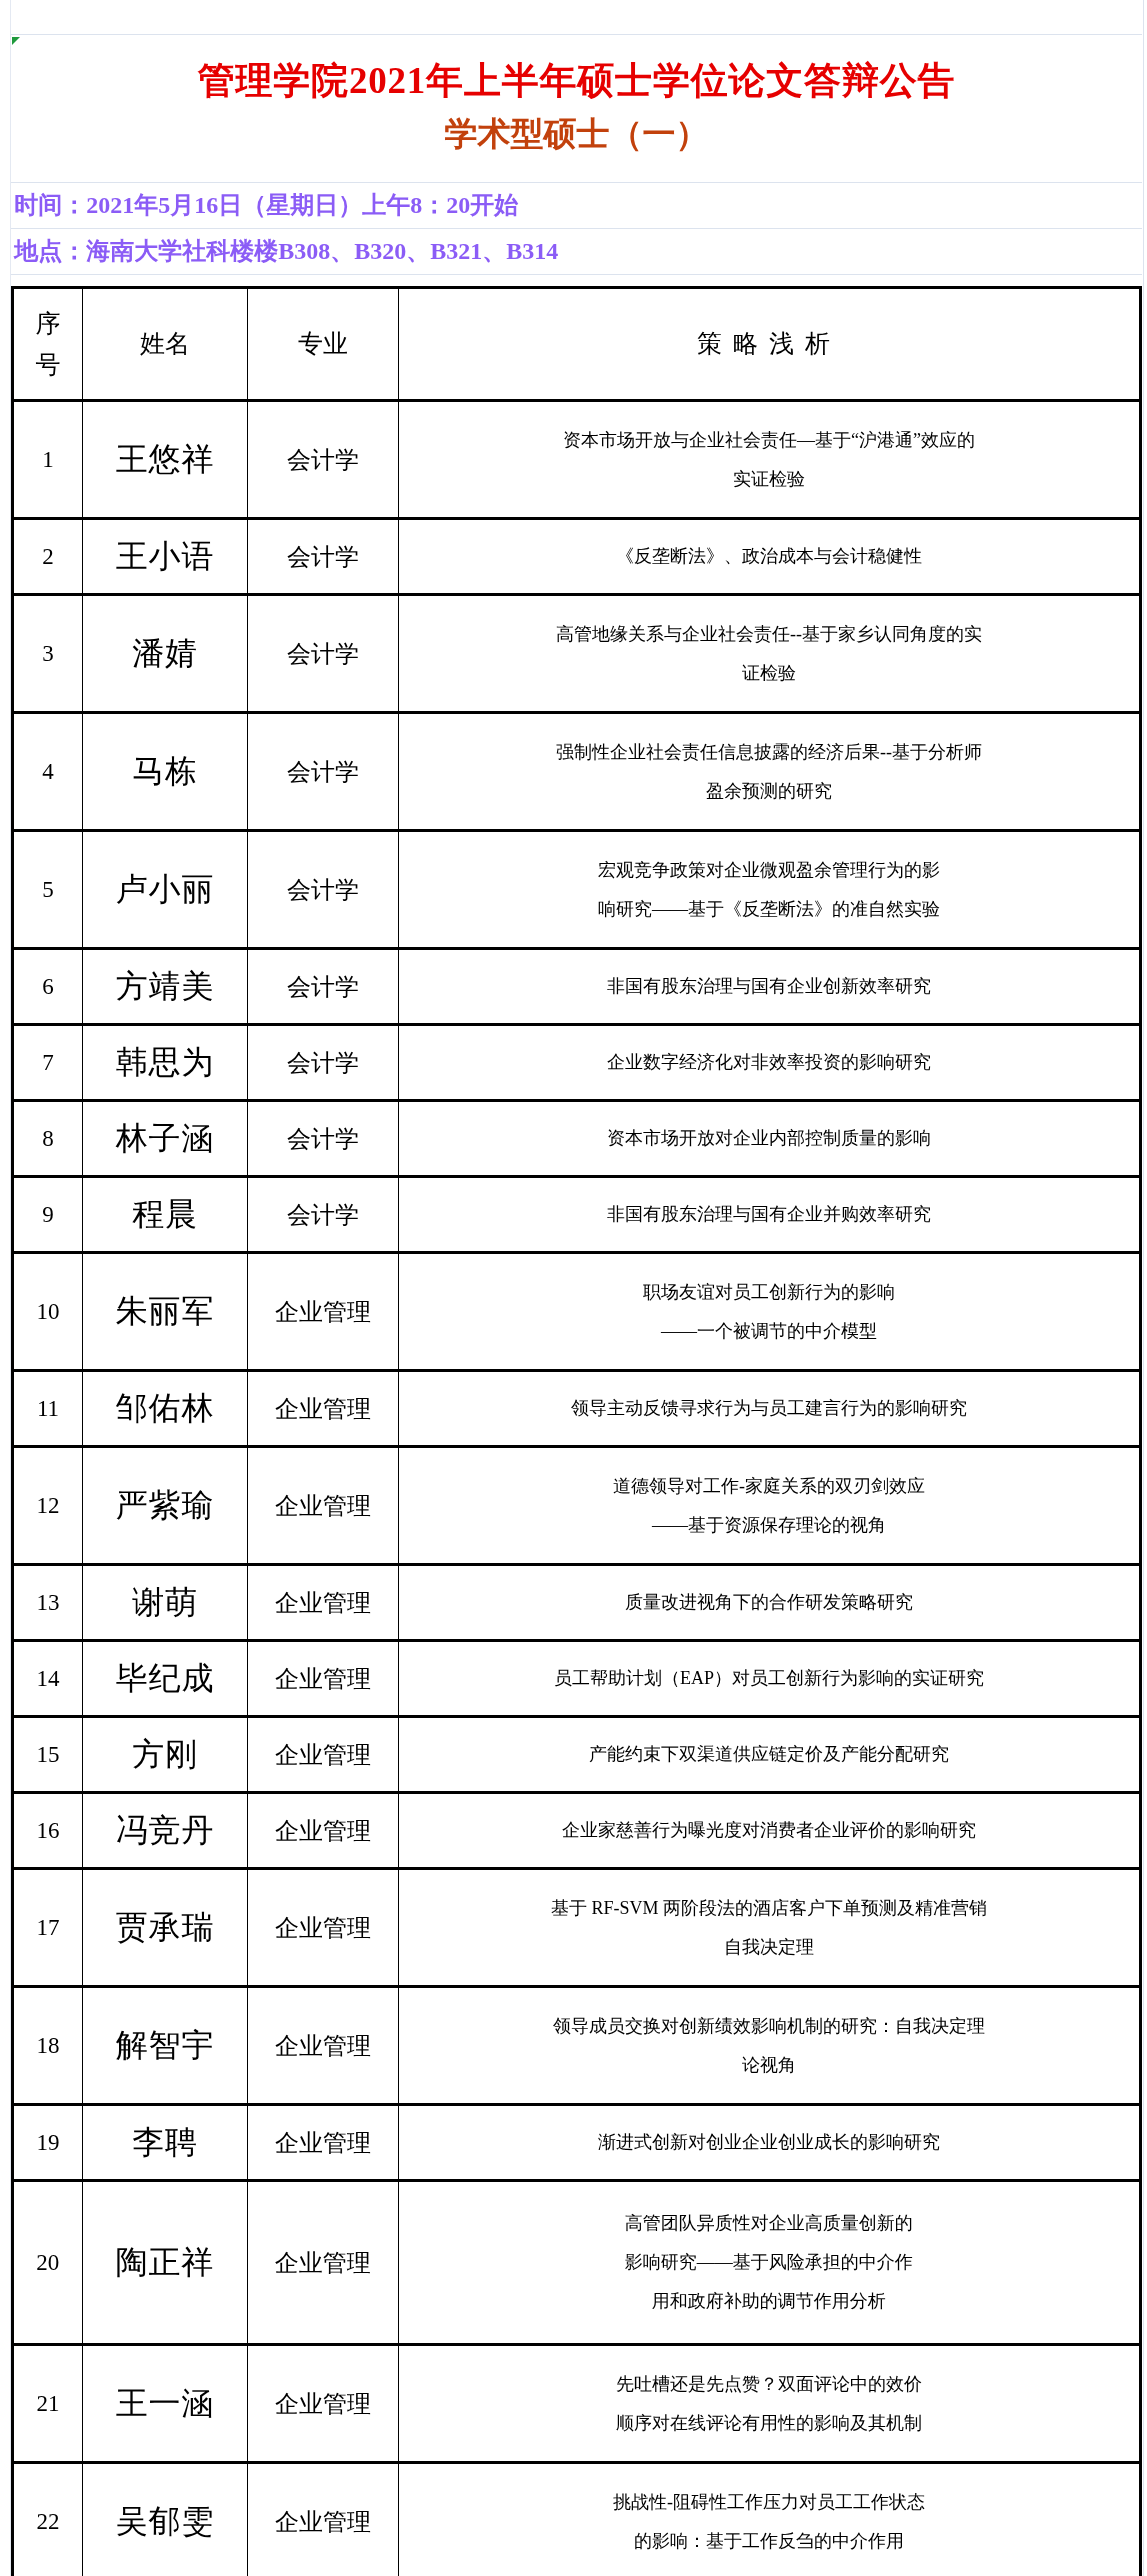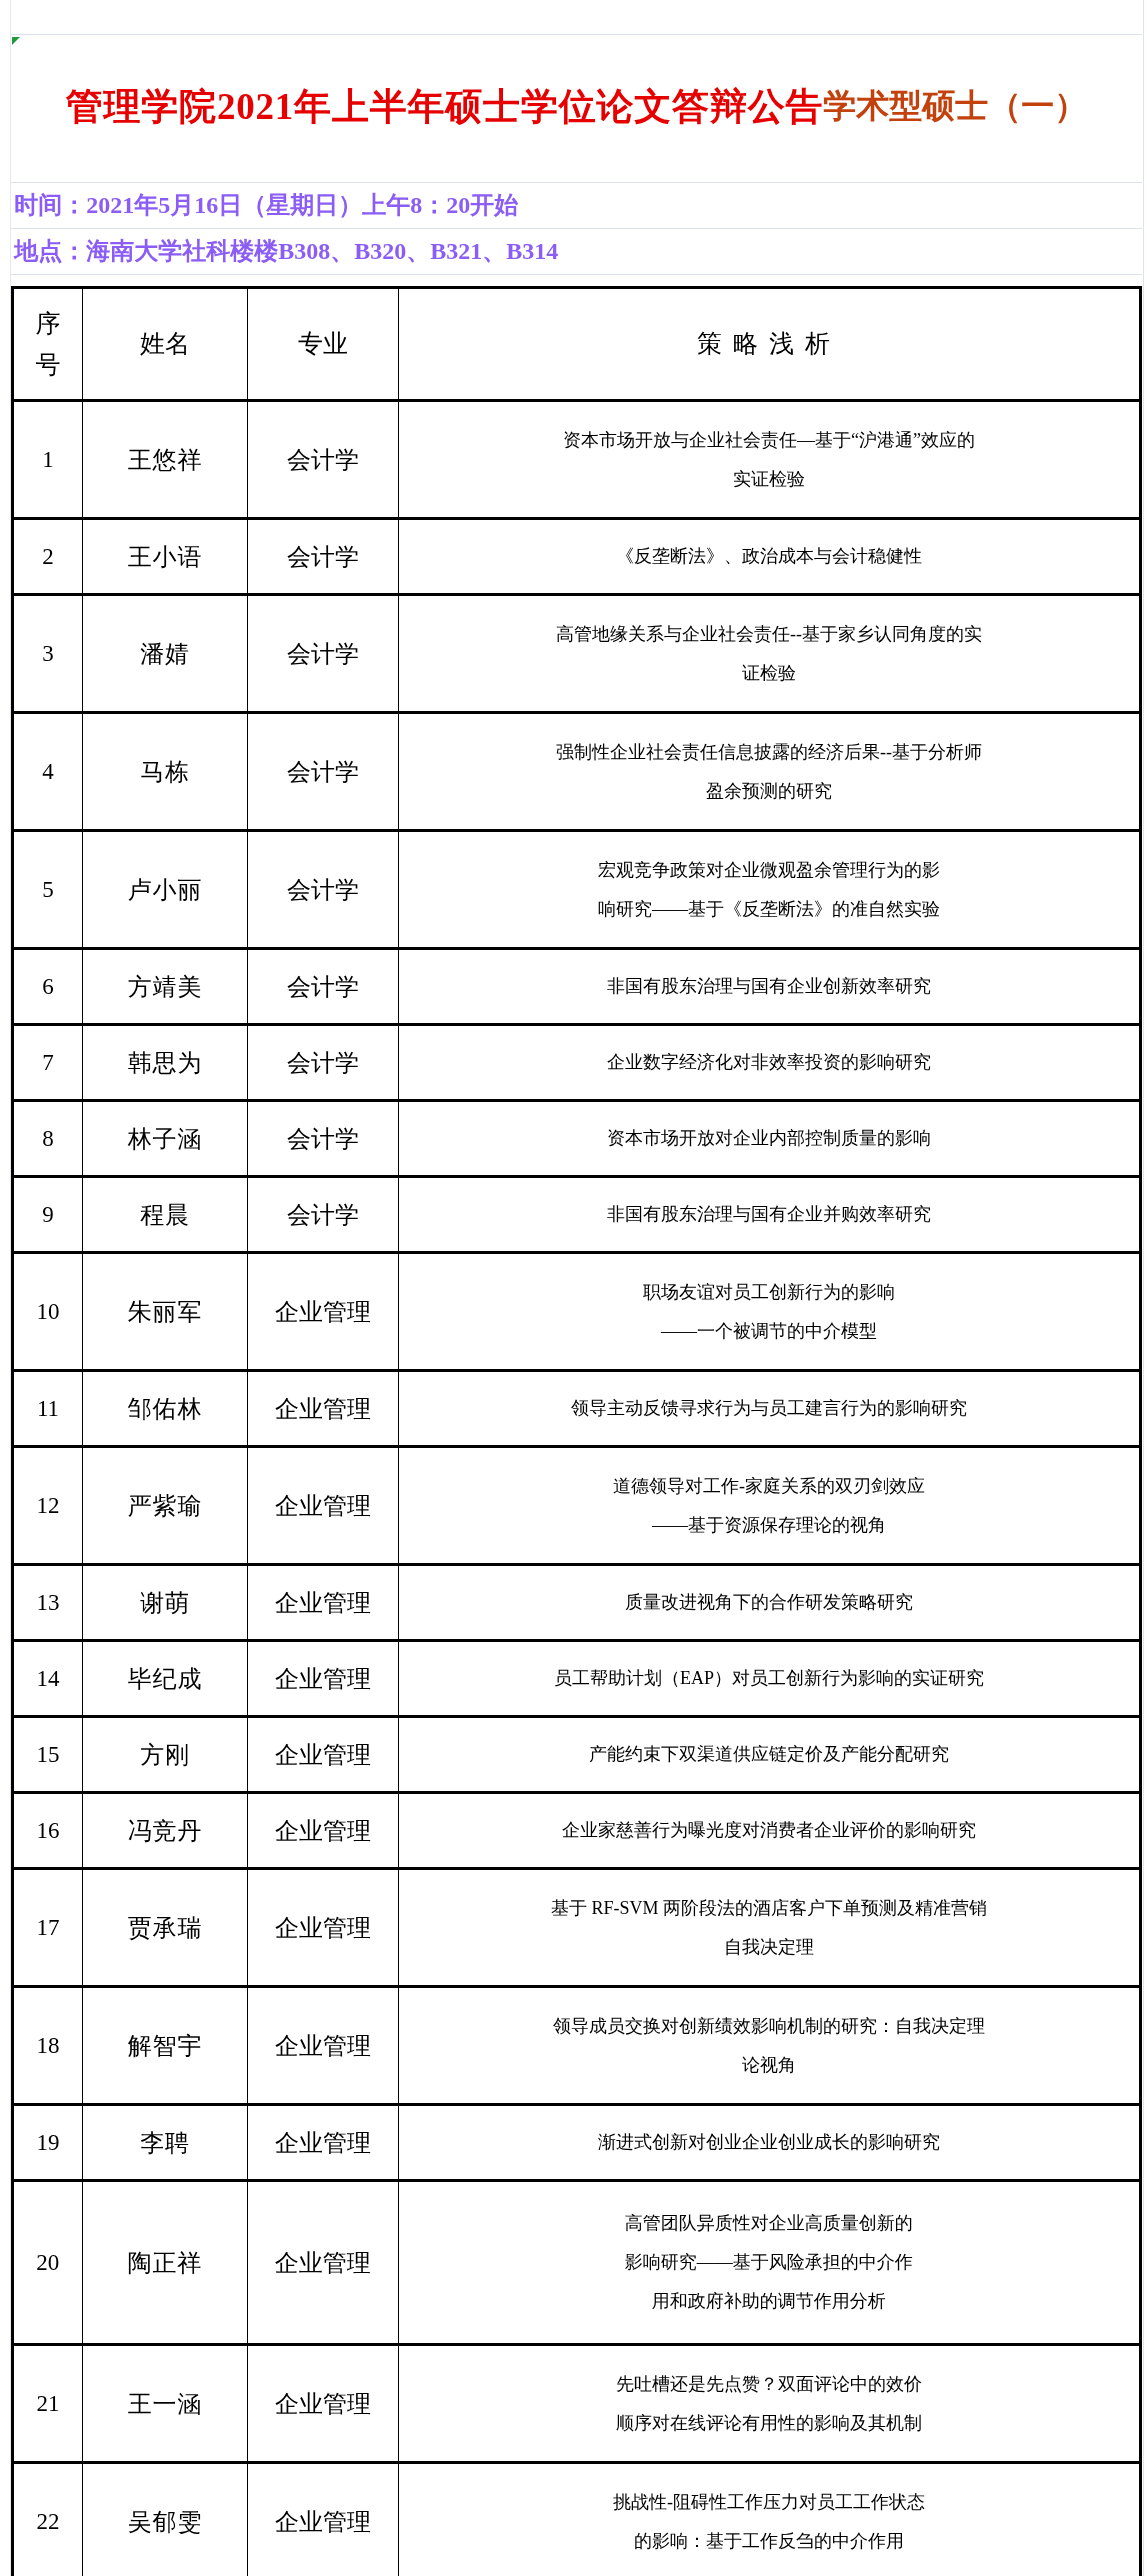--- a/index.html
+++ b/index.html
@@ -31,21 +31,21 @@
     border-top: 4.8px solid #1f9a3d;
     border-bottom: 4.8px solid transparent;
     border-right: 4.8px solid transparent;
     border-left: 4.8px solid #1f9a3d;
   }
 
   .title-cell {
     position: relative;
     width: 100%; min-height: 148px;
     border-bottom: 0.8px solid #dce3ee;
-    display: flex; flex-direction: row; justify-content: center; align-items: center;
+    display: flex; flex-direction: column; justify-content: center; align-items: center;
     padding: 11px 0 16px 0;
   }
   .title-main {
     font-size: 37px; font-weight: bold; color: #e60000;
     line-height: 57px; text-align: center; letter-spacing: 0.8px;
   }
   .title-sub {
     font-size: 33px; font-weight: bold; color: #c2410c;
     line-height: 51px; text-align: center;
   }
@@ -78,21 +78,21 @@
   col.c-no    { width: 70px; }
   col.c-name  { width: 165px; }
   col.c-major { width: 151px; }
   col.c-title { width: auto; }
 
   th { font-weight: normal; font-size: 25px; line-height: 35px; }
   .th-no-inner { display: inline-block; width: 1.1em; word-break: break-all; line-height: 41px; }
   .th-title-inner { letter-spacing: 11px; }
 
   td.no-cell    { font-size: 23px; }
-  td.name-cell  { font-size: 24px; letter-spacing: 0.8px; }
+  td.name-cell  { font-size: 32px; letter-spacing: 0.8px; }
   td.major-cell { font-size: 24px; }
   td.title-cell-td {
     font-size: 18px; line-height: 39px;
     white-space: pre-line;
   }
   tr.lines-1 td { height: 76px; }
   tr.lines-2 td { height: 118px; }
   tr.lines-3 td { height: 164px; padding-left: 6px; }
   thead tr td, thead tr th { height: 92px; }
 </style>

